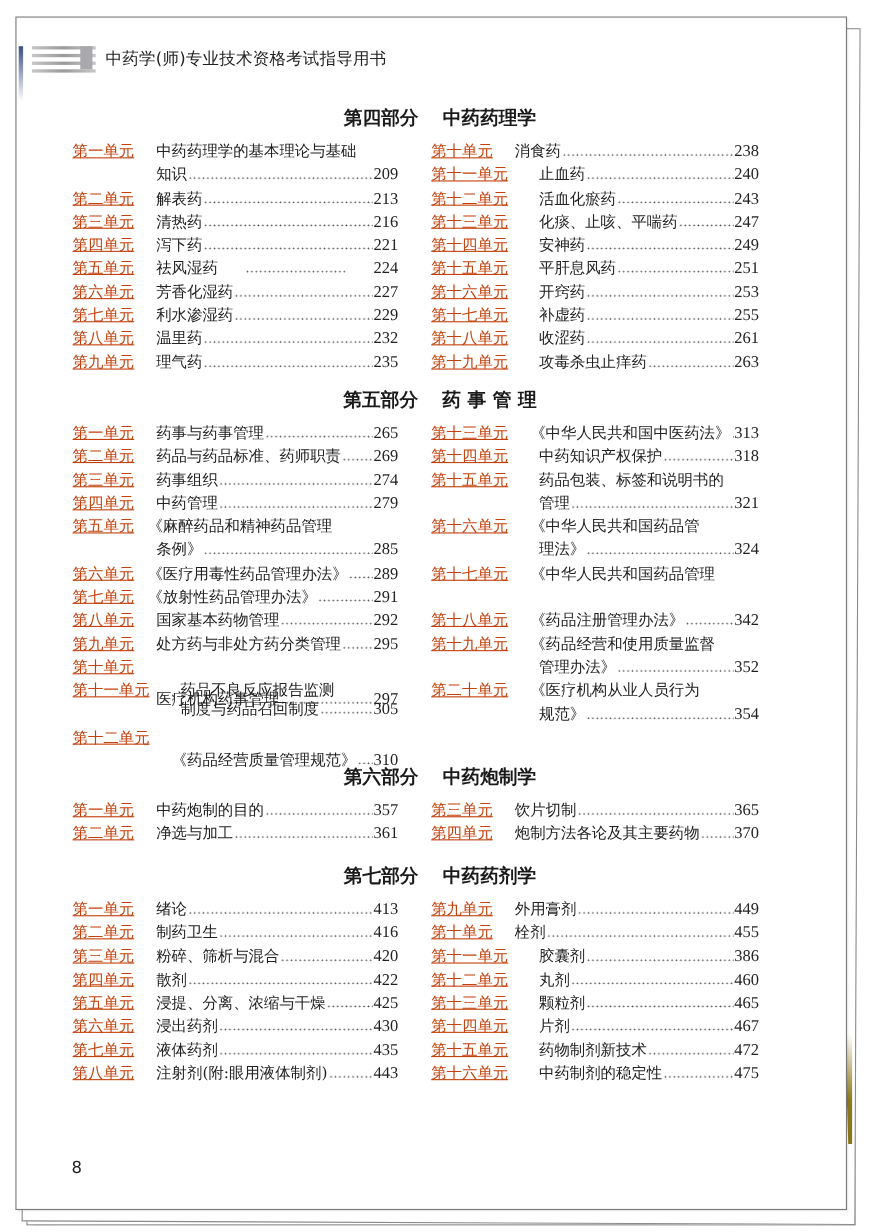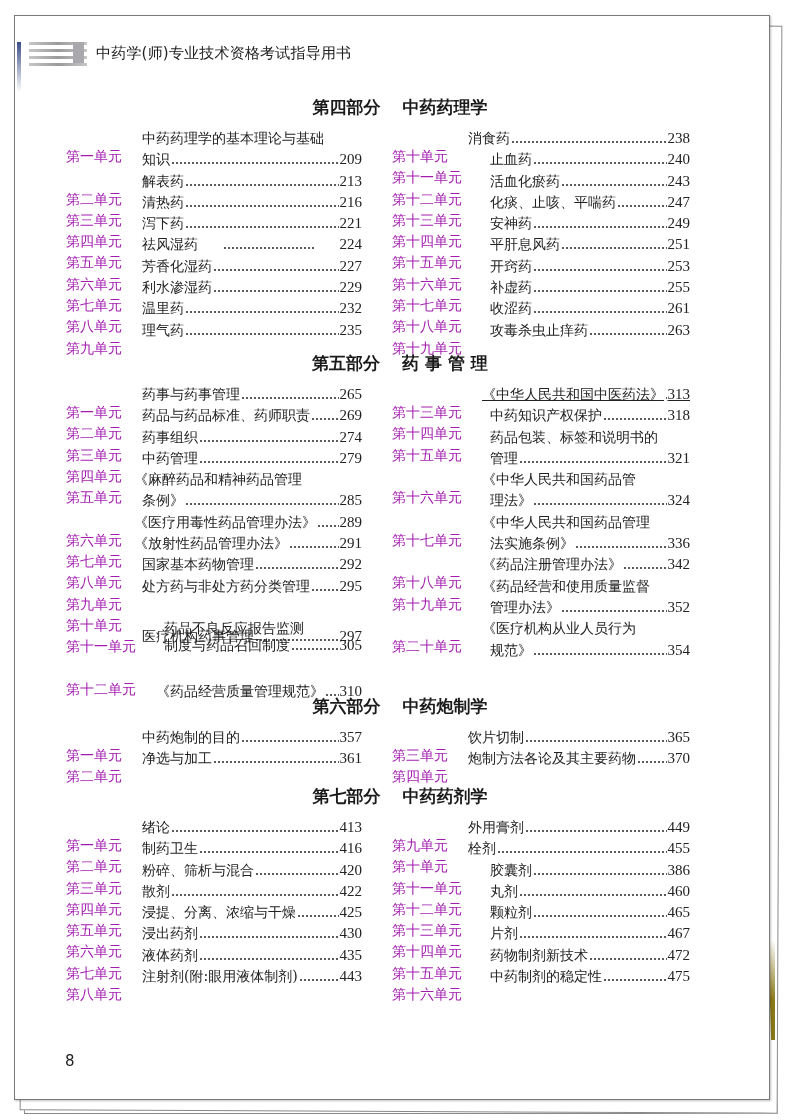--- a/index.html
+++ b/index.html
@@ -40,21 +40,21 @@
       font-size: 17px; font-weight: bold; color: #1a1a1a;
     }
     .section-title .sp { display: inline-block; width: 22px; }
 
     .col { position: absolute; }
     .col-left { left: 66px; width: 296px; }
     .col-right { left: 392px; width: 298px; }
 
     .entry { position: relative; font-size: 14px; line-height: 21px; height: 21px; white-space: nowrap; }
     .entry.two { height: 42px; }
-    .unit { position: absolute; left: 0; top: 18px; color: #a21caf; }
+    .unit { position: absolute; left: 0; top: 0; color: #c2410c; text-decoration: underline; }
     .title-line1 { position: absolute; top: 0; color: #222; }
     .leader-row { position: absolute; left: 0; right: 0; display: flex; align-items: baseline; }
     .leader-row .t { flex: none; color: #222; }
     .leader-row .dots {
       flex: 1; margin: 0 1px; height: 14px;
       background-image: radial-gradient(circle, #555 0.7px, transparent 0.9px);
       background-size: 4px 4px; background-repeat: repeat-x; background-position: 0 11px;
     }
     .leader-row .pg { flex: none; color: #222; font-family: "Liberation Serif", "DejaVu Serif", serif; font-size: 15px; }
 
@@ -339,21 +339,21 @@
         <div class="leader-row" style="top: 0px; padding-left: 90px; margin-top: 20px;">
           <span class="t">《药品经营质量管理规范》</span>
           <span class="dots"></span>
           <span class="pg">310</span>
         </div>
       </div>
     </div>
     <div class="col col-right" style="top: 384px;">
       <div class="entry" style="height: 21.3px;">
         <span class="unit">第十三单元</span>
-        <div class="leader-row" style="top: 0px; padding-left: 90px; text-decoration: underline;">
+        <div class="leader-row" style="top: 0px; padding-left: 90px;">
           <span class="t">《中华人民共和国中医药法》</span>
           <span class="dots"></span>
           <span class="pg">313</span>
         </div>
       </div>
       <div class="entry" style="height: 21.3px;">
         <span class="unit">第十四单元</span>
         <div class="leader-row" style="top: 0px; padding-left: 98px;">
           <span class="t">中药知识产权保护</span>
           <span class="dots"></span>
@@ -374,25 +374,20 @@
         <span class="title-line1" style="left: 90px;">《中华人民共和国药品管</span>
         <div class="leader-row" style="top: 21.3px; padding-left: 98px;">
           <span class="t">理法》</span>
           <span class="dots"></span>
           <span class="pg">324</span>
         </div>
       </div>
       <div class="entry two" style="height: 42.6px;">
         <span class="unit">第十七单元</span>
         <span class="title-line1" style="left: 90px;">《中华人民共和国药品管理</span>
-        <div class="leader-row" style="top: 21.3px; padding-left: 98px;">
-          <span class="t">法实施条例》</span>
-          <span class="dots"></span>
-          <span class="pg">336</span>
-        </div>
       </div>
       <div class="entry" style="height: 21.3px;">
         <span class="unit">第十八单元</span>
         <div class="leader-row" style="top: 0px; padding-left: 90px;">
           <span class="t">《药品注册管理办法》</span>
           <span class="dots"></span>
           <span class="pg">342</span>
         </div>
       </div>
       <div class="entry two" style="height: 42.6px;">

